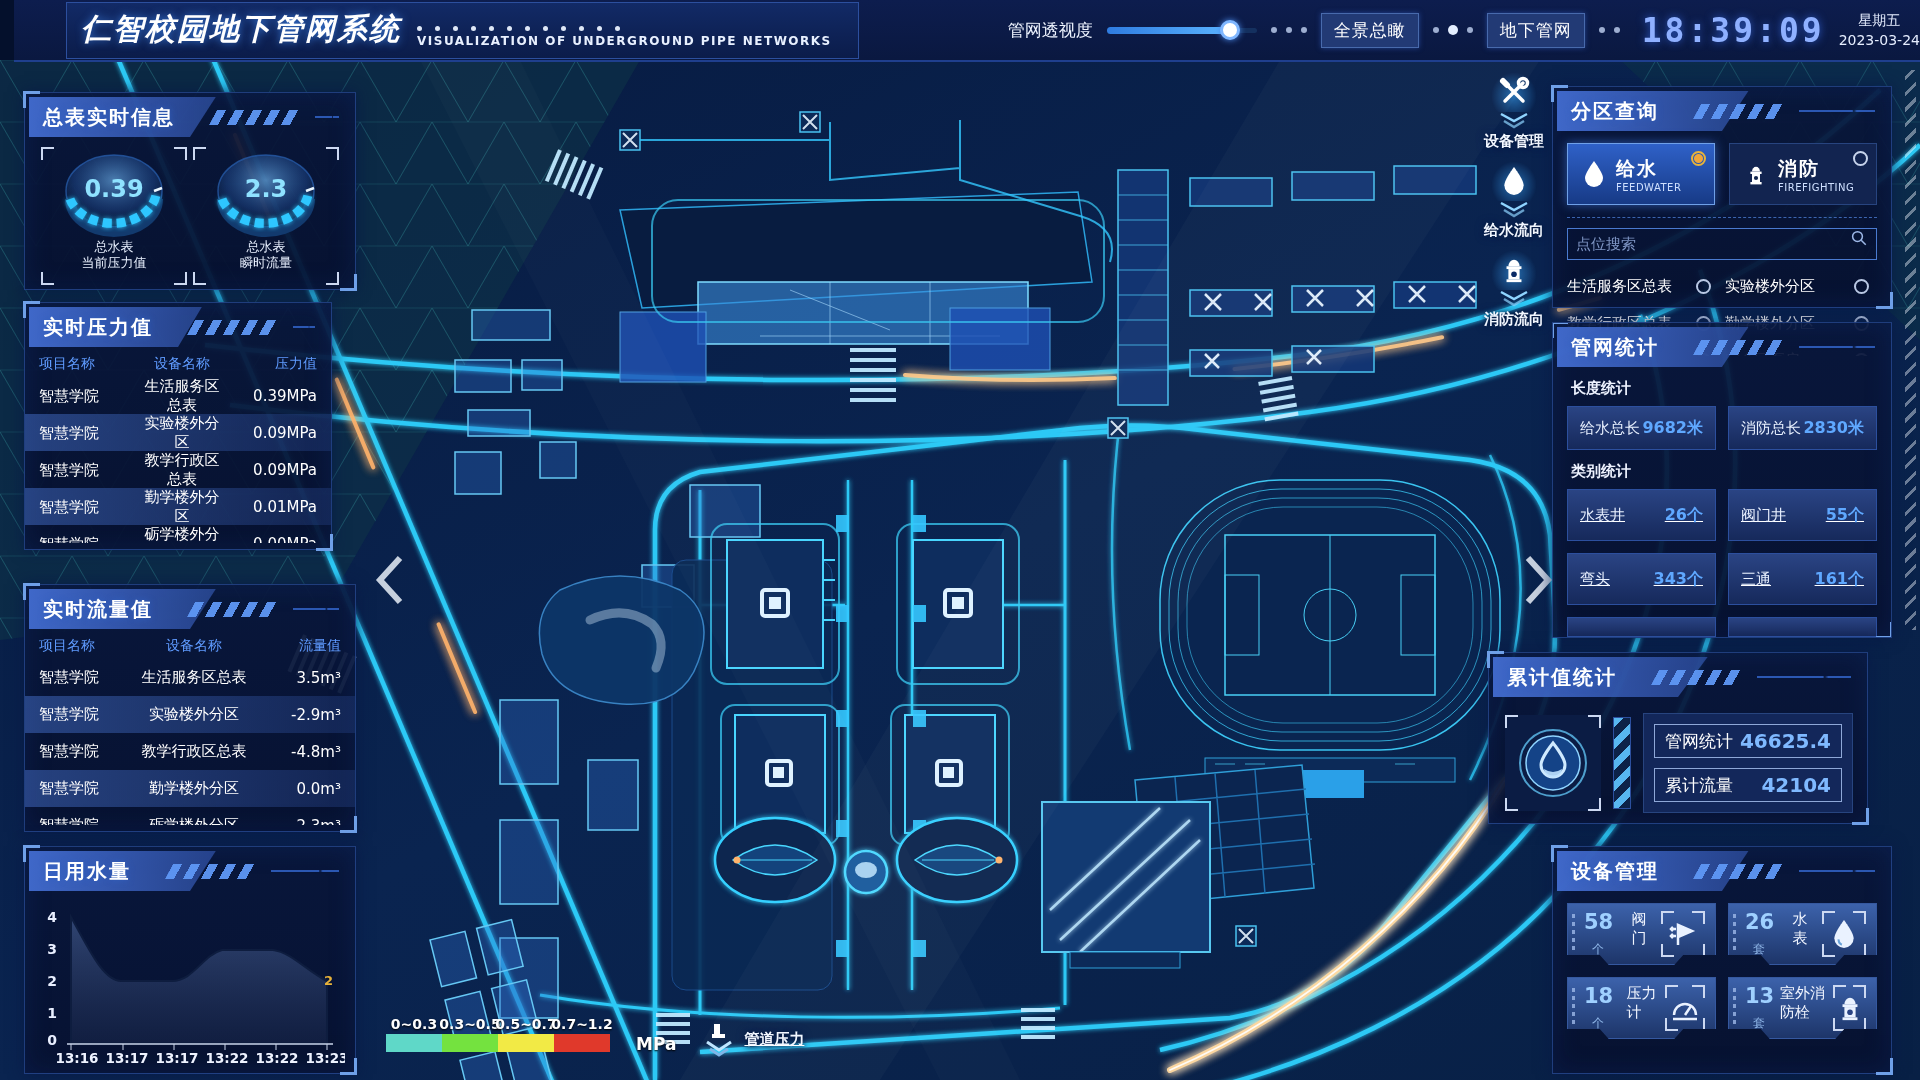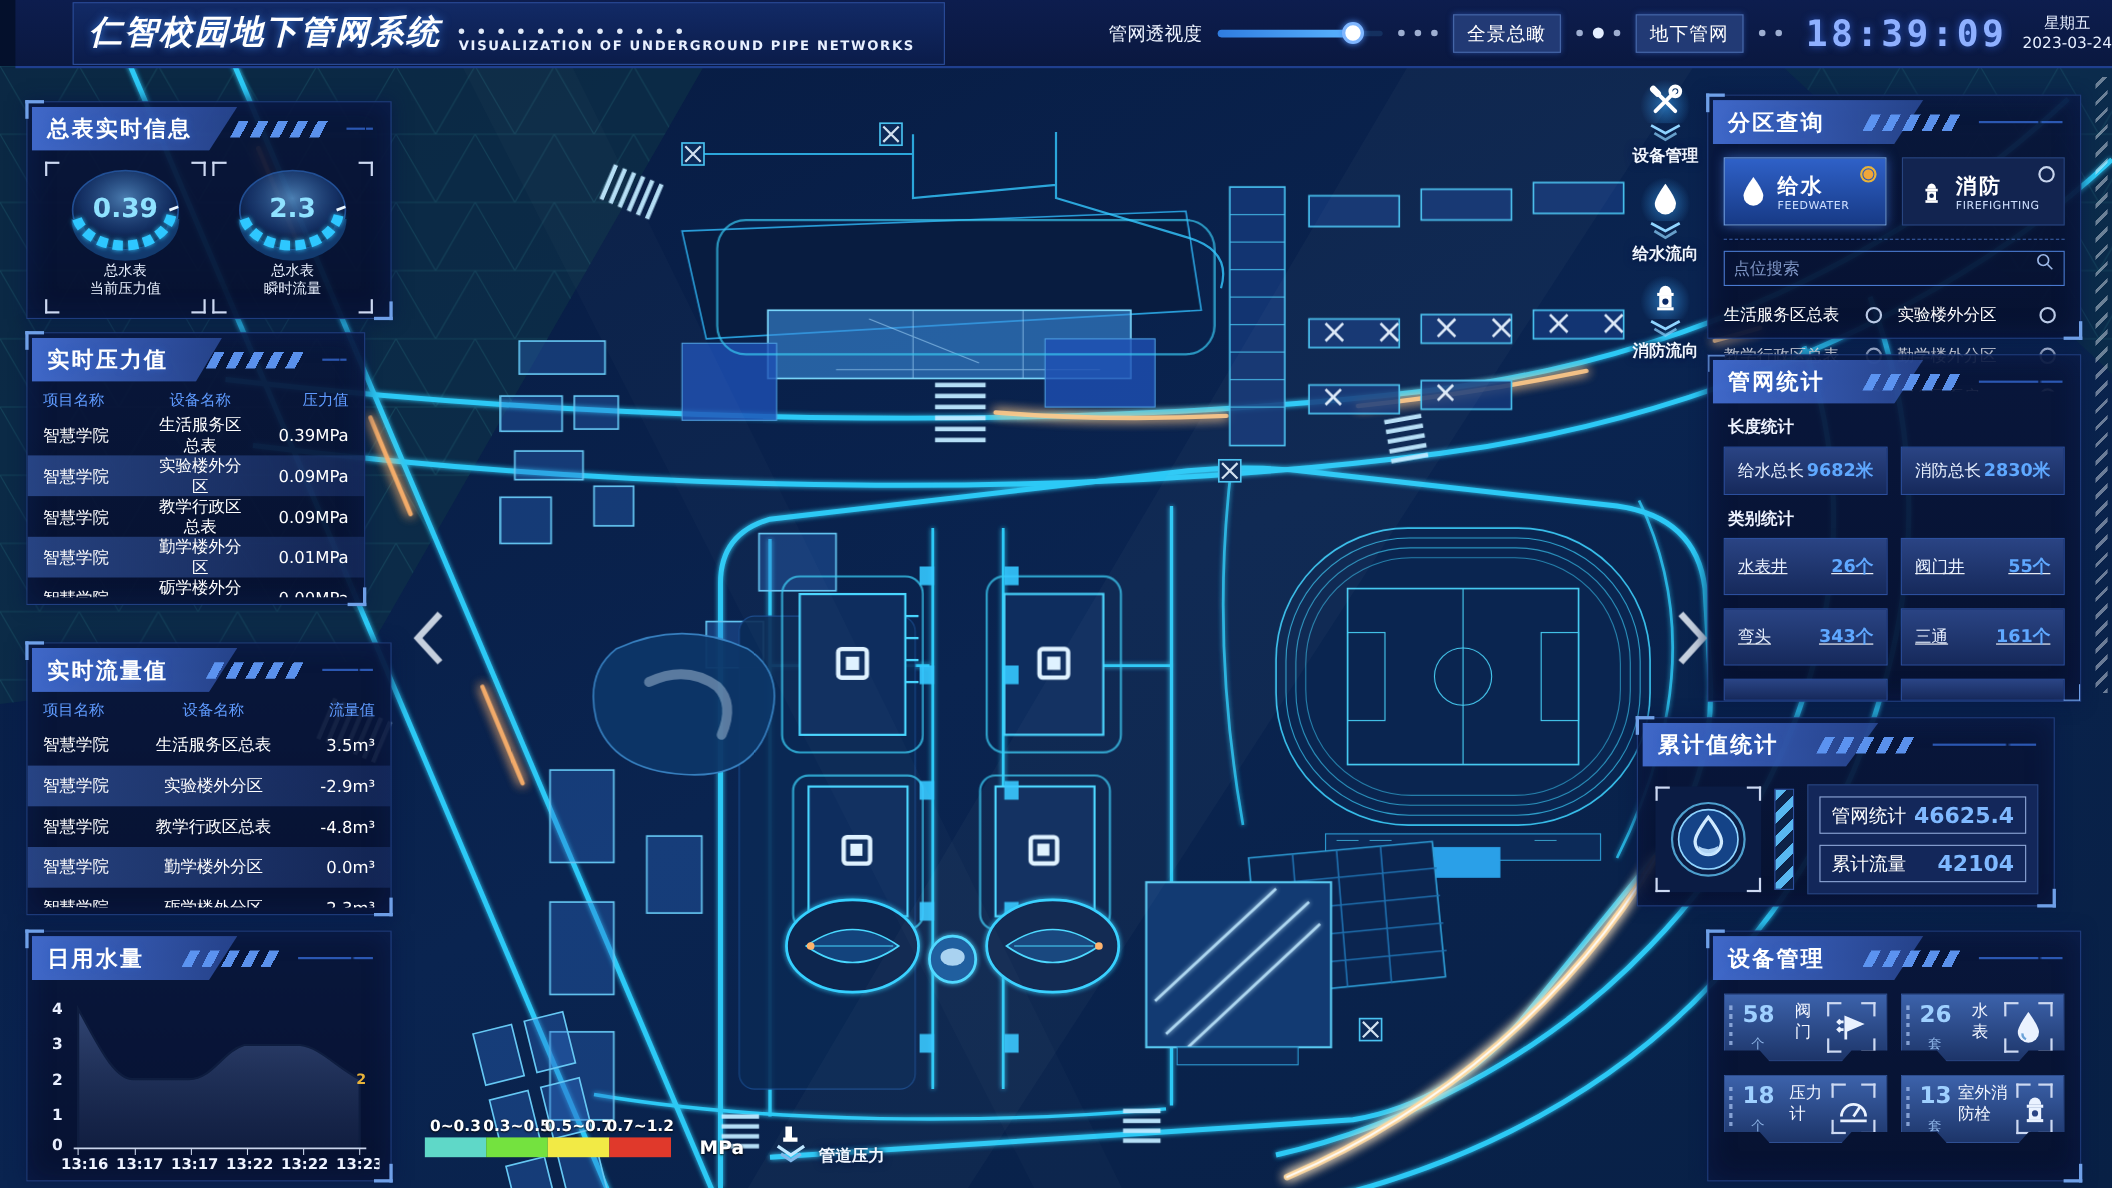--- a/index.html
+++ b/index.html
@@ -123,21 +123,21 @@
   .toolglow{width:46px;height:40px;display:flex;align-items:center;justify-content:center;
     background:radial-gradient(ellipse at 50% 60%,rgba(60,170,255,.55),transparent 70%);}
   .tlabel{font-size:15px;font-weight:bold;color:#f2f7ff;text-shadow:0 0 5px #061230,0 0 8px #0a2a66;margin-top:2px;}
   
   #legend{position:absolute;left:386px;top:1016px;z-index:15;display:flex;align-items:flex-start;}
   .lg-seg{width:56px;display:flex;flex-direction:column;align-items:center;}
   .lg-seg .lt{font-size:14px;font-weight:bold;color:#fff;text-shadow:0 1px 2px #000;}
   .lg-seg .sw{width:56px;height:18px;margin-top:2px;}
   .sw0{background:#5fd8c8;}.sw1{background:#74e23f;}.sw2{background:#f2ea45;}.sw3{background:#e0392b;}
   #mpa{font-size:17px;font-weight:bold;margin:18px 0 0 26px;text-shadow:0 1px 2px #000;}
-  #pressure-flag{display:flex;align-items:flex-end;margin:4px 0 0 26px;gap:8px;}
+  #pressure-flag{display:flex;align-items:flex-start;margin:4px 0 0 26px;gap:8px;text-decoration:underline;}
   #pressure-flag .tlabel{margin-top:10px;}
   
   #edge-slashes{position:absolute;right:4px;top:70px;width:11px;height:560px;z-index:25;
     background:repeating-linear-gradient(-45deg,rgba(240,246,255,.85) 0 3px,transparent 3px 11px);opacity:.5;}
   #map-svg{position:absolute;left:0;top:60px;z-index:1;}
 </style>
 </head>
 <body>
 
 <svg id="map-svg" width="1920" height="1020" viewBox="0 0 1920 1020">

